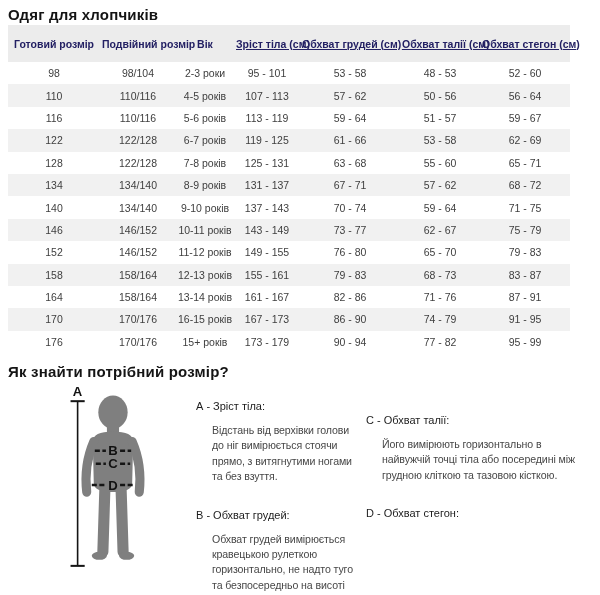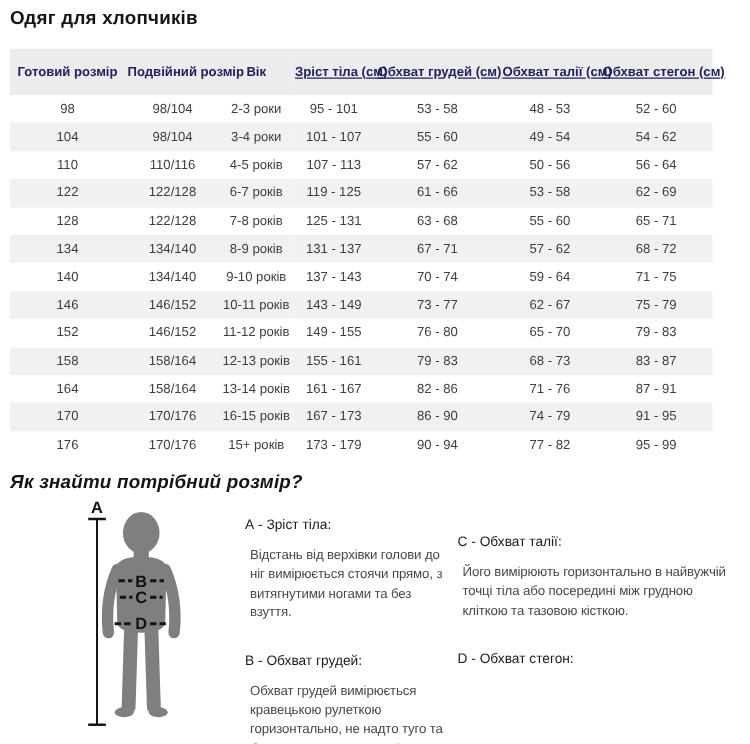--- a/index.html
+++ b/index.html
@@ -7,21 +7,21 @@
   body {
     width:600px; height:595px; overflow:hidden;
     background:#ffffff;
     font-family:"Liberation Sans", sans-serif;
     color:#3e3e3e;
   }
   .wrap { padding:4px 8px 0 8px; }
 
   h1.page-title {
     font-size:15px; font-weight:700; color:#141414;
-    margin:2px 0 16px 0; letter-spacing:.2px;
+    margin:2px 0 2px 0; letter-spacing:.2px;
   }
 
   table.size-table {
     border-collapse:collapse; table-layout:fixed;
     width:562px;
   }
   table.size-table thead th {
     background:#ececec; height:37px; padding:0 2px;
     font-size:10.5px; font-weight:700; color:#232063;
     text-align:center; vertical-align:middle; white-space:nowrap;
@@ -29,34 +29,34 @@
   table.size-table thead th.th-link span { text-decoration:underline; cursor:pointer; }
   table.size-table tbody td {
     height:22.4px; padding:0 2px;
     font-size:10.5px; color:#3e3e3e; text-align:center; vertical-align:middle;
     white-space:nowrap;
   }
   table.size-table tbody tr:nth-child(even) { background:#f1f1f1; }
 
   h2.guide-title {
     font-size:15px; font-weight:700; color:#141414;
-    margin:10px 0 4px 0; letter-spacing:.2px;font-style:italic;
+    margin:10px 0 4px 0; letter-spacing:.2px;
   }
 
   .guide { display:flex; align-items:flex-start; }
   .diagram { width:188px; flex:none; padding-left:26px; }
   .guide-col { width:160px; flex:none; margin-right:10px; padding-top:16px; }
   .guide-col.right { width:auto; flex:1; margin-right:0; padding-top:30px; }
   .g-head {
     font-size:11px; font-weight:400; color:#1c1c1c;
     margin:0 0 11px 0;
   }
   .g-text {
     font-size:10.6px; color:#474747; line-height:1.45;
-    margin:0 0 24px 4px; letter-spacing:-0.1px;
+    margin:0 0 24px 16px; letter-spacing:-0.1px;
   }
   svg text.mark { font-family:"Liberation Sans", sans-serif; font-weight:700; fill:#111; }
 </style>
 </head>
 <body>
 
 <div class="wrap">
 
   <h1 class="page-title">Одяг для хлопчиків</h1>
 
@@ -85,36 +85,36 @@
         <tr>
           <td>98</td>
           <td>98/104</td>
           <td>2-3 роки</td>
           <td>95 - 101</td>
           <td>53 - 58</td>
           <td>48 - 53</td>
           <td>52 - 60</td>
         </tr>
         <tr>
-          <td>104</td>
-          <td>98/104</td>
-          <td>3-4 роки</td>
-          <td>101 - 107</td>
-          <td>55 - 60</td>
-          <td>49 - 54</td>
-          <td>54 - 62</td>
-        </tr>
-        <tr>
           <td>110</td>
           <td>110/116</td>
           <td>4-5 років</td>
           <td>107 - 113</td>
           <td>57 - 62</td>
           <td>50 - 56</td>
           <td>56 - 64</td>
+        </tr>
+        <tr>
+          <td>116</td>
+          <td>110/116</td>
+          <td>5-6 років</td>
+          <td>113 - 119</td>
+          <td>59 - 64</td>
+          <td>51 - 57</td>
+          <td>59 - 67</td>
         </tr>
         <tr>
           <td>122</td>
           <td>122/128</td>
           <td>6-7 років</td>
           <td>119 - 125</td>
           <td>61 - 66</td>
           <td>53 - 58</td>
           <td>62 - 69</td>
         </tr>

